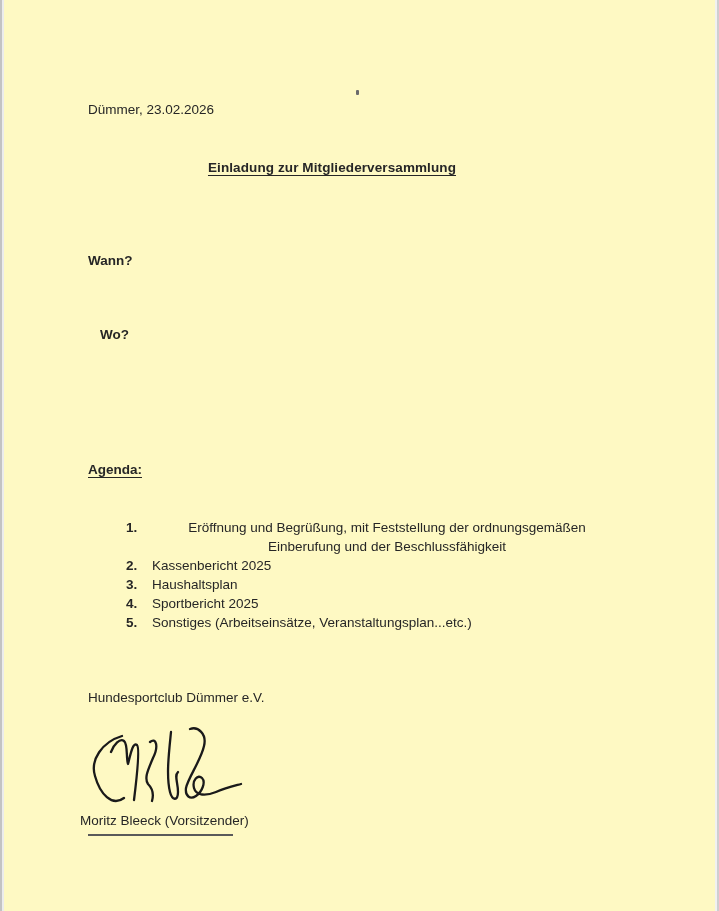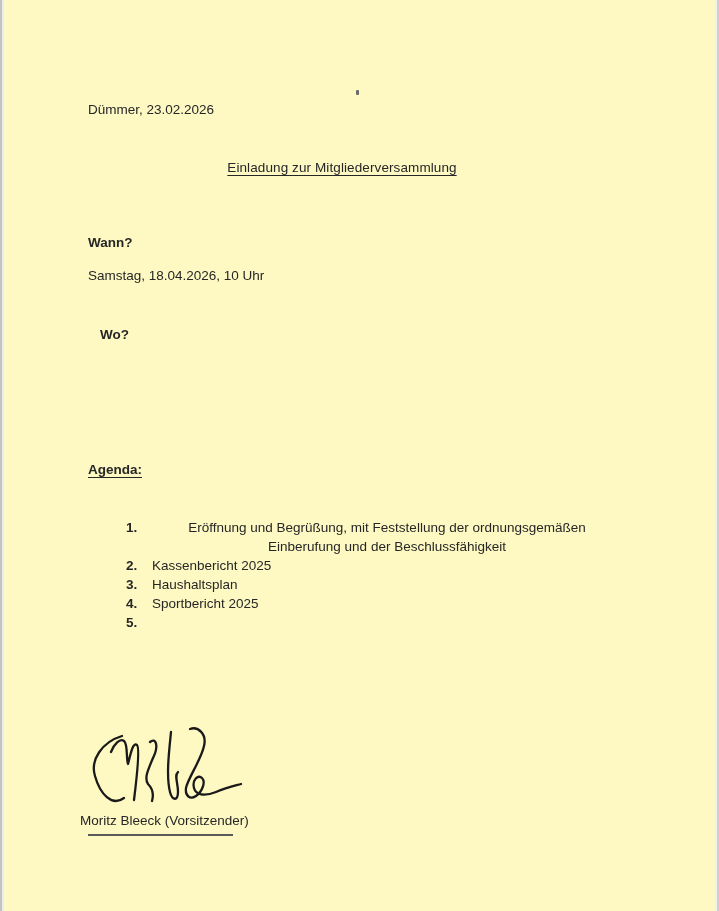--- a/index.html
+++ b/index.html
@@ -22,27 +22,27 @@
     background: linear-gradient(to left, #cfcfcf 0 2px, #f1f1f1 2px 100%);
   }
   .abs { position: absolute; }
   .bold { font-weight: bold; }
   .date-line { left: 88px; top: 102px; }
   .artifact-dot {
     left: 356px; top: 90px; width: 3px; height: 5px;
     background: #6b6b6b; border-radius: 1px;
   }
   .title {
-    left: 10px; top: 160px; width: 664px;
-    text-align: center; font-weight: normal;
+    left: 0; top: 160px; width: 664px;
+    text-align: center; font-weight: bold;
     text-decoration: underline;
     text-underline-offset: 3px;
     letter-spacing: 0.1px;
   }
-  .when-label  { left: 88px; top: 235px; }
+  .when-label  { left: 88px; top: 253px; }
   .when-value  { left: 88px; top: 268px; }
   .where-label { left: 100px; top: 327px; }
   .where-value { left: 88px; top: 345px; }
   .agenda-label {
     left: 88px; top: 462px; font-weight: bold;
     text-decoration: underline; text-underline-offset: 3px;
   }
   .agenda-list { left: 126px; top: 518px; width: 505px; }
   .agenda-item { display: flex; line-height: 19px; margin: 0; }
   .agenda-item .num { font-weight: bold; width: 16px; flex: 0 0 16px; }
@@ -63,21 +63,20 @@
   <div class="edge-left"></div>
   <div class="edge-right"></div>
 
   <div class="abs date-line">Dümmer, 23.02.2026</div>
 
   <div class="abs artifact-dot"></div>
 
   <div class="abs title">Einladung zur Mitgliederversammlung</div>
 
   <div class="abs when-label bold">Wann?</div>
-  <div class="abs when-value">Samstag, 18.04.2026, 10 Uhr</div>
 
   <div class="abs where-label bold">Wo?</div>
 
   <div class="abs agenda-label">Agenda:</div>
 
   <div class="abs agenda-list">
     <div class="agenda-item">
       <span class="num">1.</span>
       <span class="txt">Eröffnung und Begrüßung, mit Feststellung der ordnungsgemäßen Einberufung und der Beschlussfähigkeit</span>
     </div>
@@ -88,23 +87,25 @@
     <div class="agenda-item">
       <span class="num">3.</span>
       <span class="txt">Haushaltsplan</span>
     </div>
     <div class="agenda-item">
       <span class="num">4.</span>
       <span class="txt">Sportbericht 2025</span>
     </div>
     <div class="agenda-item">
       <span class="num">5.</span>
+      <span class="txt">Sonstiges (Arbeitseinsätze, Veranstaltungsplan...etc.)</span>
     </div>
   </div>
 
+  <div class="abs organization">Hundesportclub Dümmer e.V.</div>
 
   <svg class="abs signature" viewBox="0 0 175 88" fill="none" stroke="#1a1a1a" stroke-width="2.3" stroke-linecap="round" stroke-linejoin="round">
     <path d="M44,10 C24,16 12,34 17,50 C22,68 34,81 46,72"></path>
     <path d="M33,26 C36,18 42,12 46,15 C50,18 48,32 50,38 C53,26 55,16 59,19 C62,22 58,58 56,74"></path>
     <path d="M72,16 C78,11 81,20 75,32 C70,44 66,52 70,58 C74,62 76,68 74,75"></path>
     <path d="M93,6 C91,26 88,50 92,66 C94,74 100,76 100,66 C100,56 96,50 100,46"></path>
     <path d="M112,3 C120,0 129,8 126,20 C123,34 110,52 108,62 C107,70 112,74 118,70 C124,66 128,56 124,52 C120,48 114,54 116,62 C118,70 128,70 138,66 C148,62 156,60 163,58"></path>
   </svg>
 
   <div class="abs signatory">Moritz Bleeck (Vorsitzender)</div>

